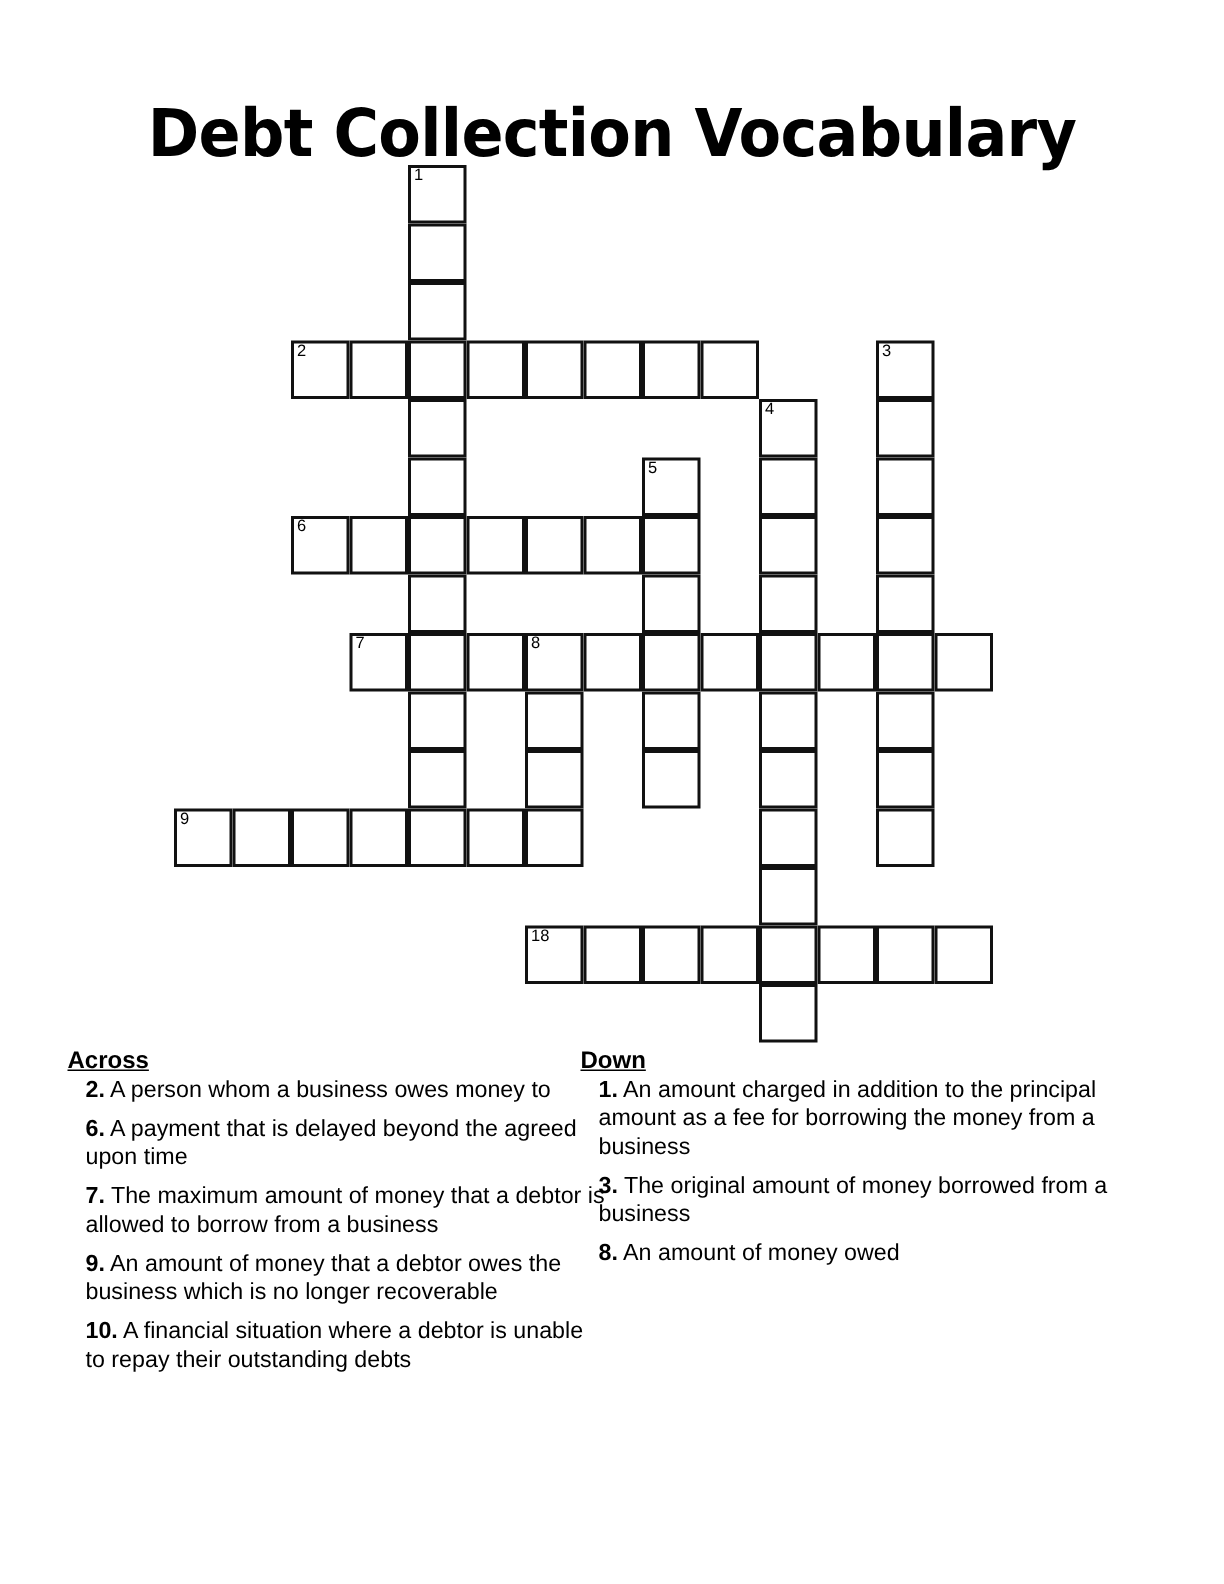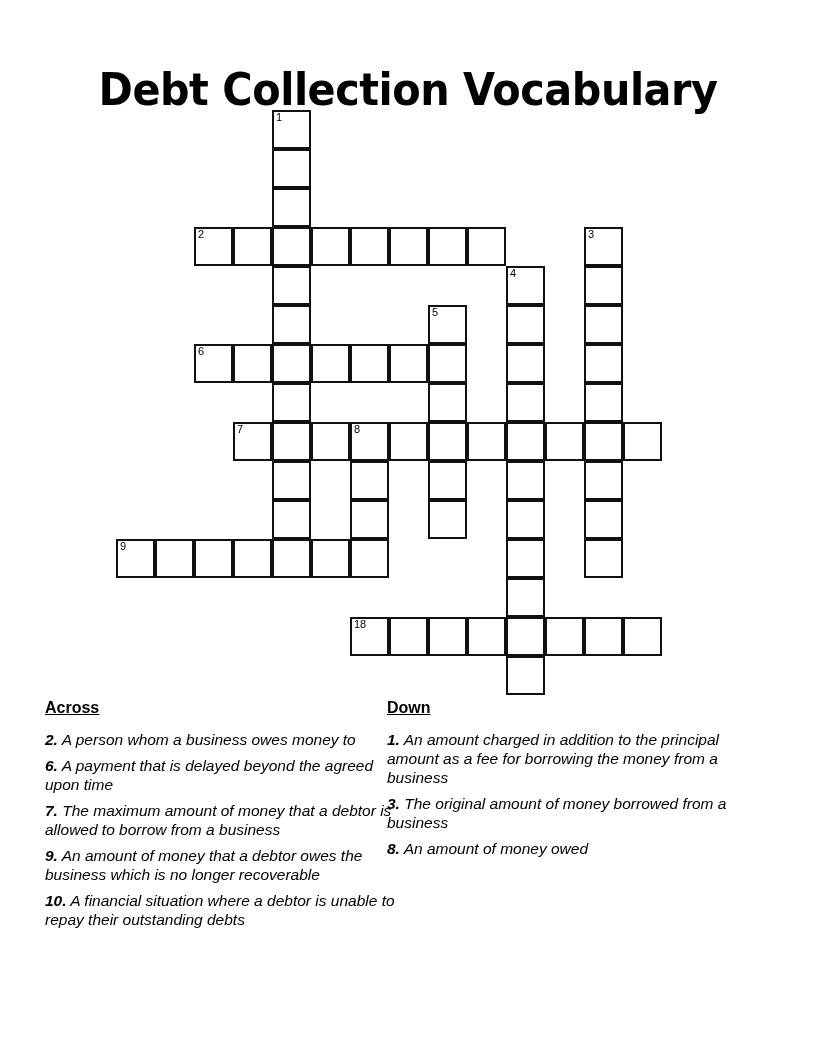--- a/index.html
+++ b/index.html
@@ -74,29 +74,28 @@
     position: absolute;
     top: 0;
   }
   .clue-col.across { left: 45px; width: 360px; }
   .clue-col.down   { left: 387px; width: 360px; }
 
   .clue-heading {
     font-size: 16px;
     font-weight: bold;
     text-decoration: underline;
-    margin: 0 0 13px 0;
+    margin: 0 0 0 0;
     line-height: 19px;
   }
   .clue {
     font-size: 15.5px;
     line-height: 19px;
-    margin: 0 0 7px 0;
+    margin: 0 0 7px 12px;
     text-indent: 0;
-    font-style: italic;
   }
   .clue .n {
     font-weight: bold;
   }
 </style>
 </head>
 <body>
 
 <div class="page">
 

